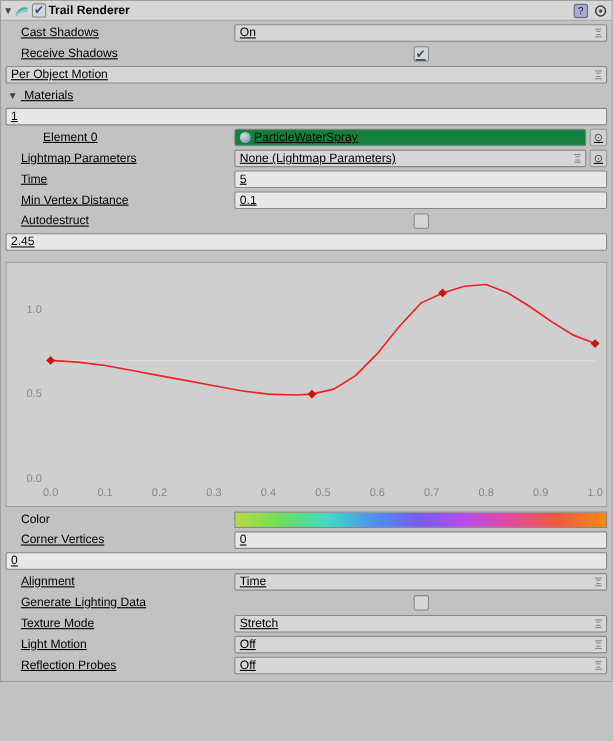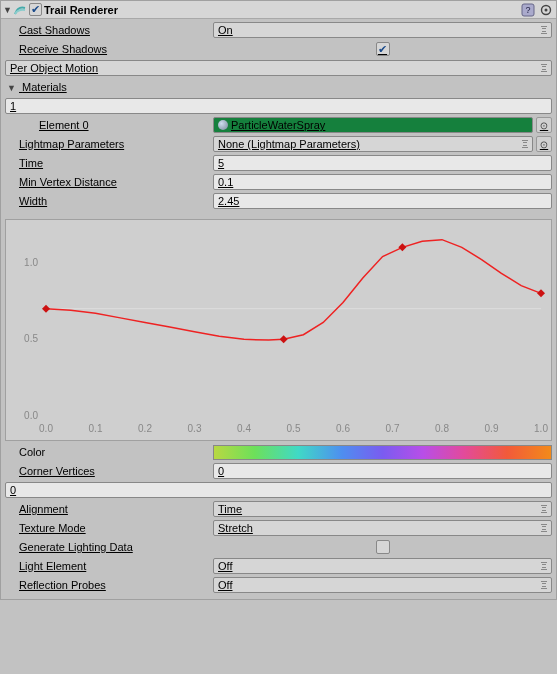--- a/index.html
+++ b/index.html
@@ -258,23 +258,28 @@
 
     <div class="row">
       <div class="label">Min Vertex Distance</div>
       <div class="field">
           <div class="textfield">
             <span>0.1</span>
           </div>
         </div>
     </div>
 
-
-    <div class="row">
-      <div class="label">Width</div>
+    <div class="row">
+      <div class="label">Autodestruct</div>
+      <div class="field">
+          <span class="checkbox"></span>
+        </div>
+    </div>
+
+    <div class="row">
       <div class="field">
           <div class="textfield">
             <span>2.45</span>
           </div>
         </div>
     </div>
 
   </div>
 
   <div class="curve-panel">
@@ -343,37 +348,37 @@
     <div class="row">
       <div class="label">Alignment</div>
       <div class="field">
           <div class="dropdown">
             <span>Time</span>
           </div>
         </div>
     </div>
 
     <div class="row">
+      <div class="label">Generate Lighting Data</div>
+      <div class="field">
+          <span class="checkbox"></span>
+        </div>
+    </div>
+
+    <div class="row">
       <div class="label">Texture Mode</div>
       <div class="field">
           <div class="dropdown">
             <span>Stretch</span>
           </div>
         </div>
     </div>
 
     <div class="row">
-      <div class="label">Generate Lighting Data</div>
-      <div class="field">
-          <span class="checkbox"></span>
-        </div>
-    </div>
-
-    <div class="row">
-      <div class="label">Light Element</div>
+      <div class="label">Light Motion</div>
       <div class="field">
           <div class="dropdown">
             <span>Off</span>
           </div>
         </div>
     </div>
 
     <div class="row">
       <div class="label">Reflection Probes</div>
       <div class="field">

